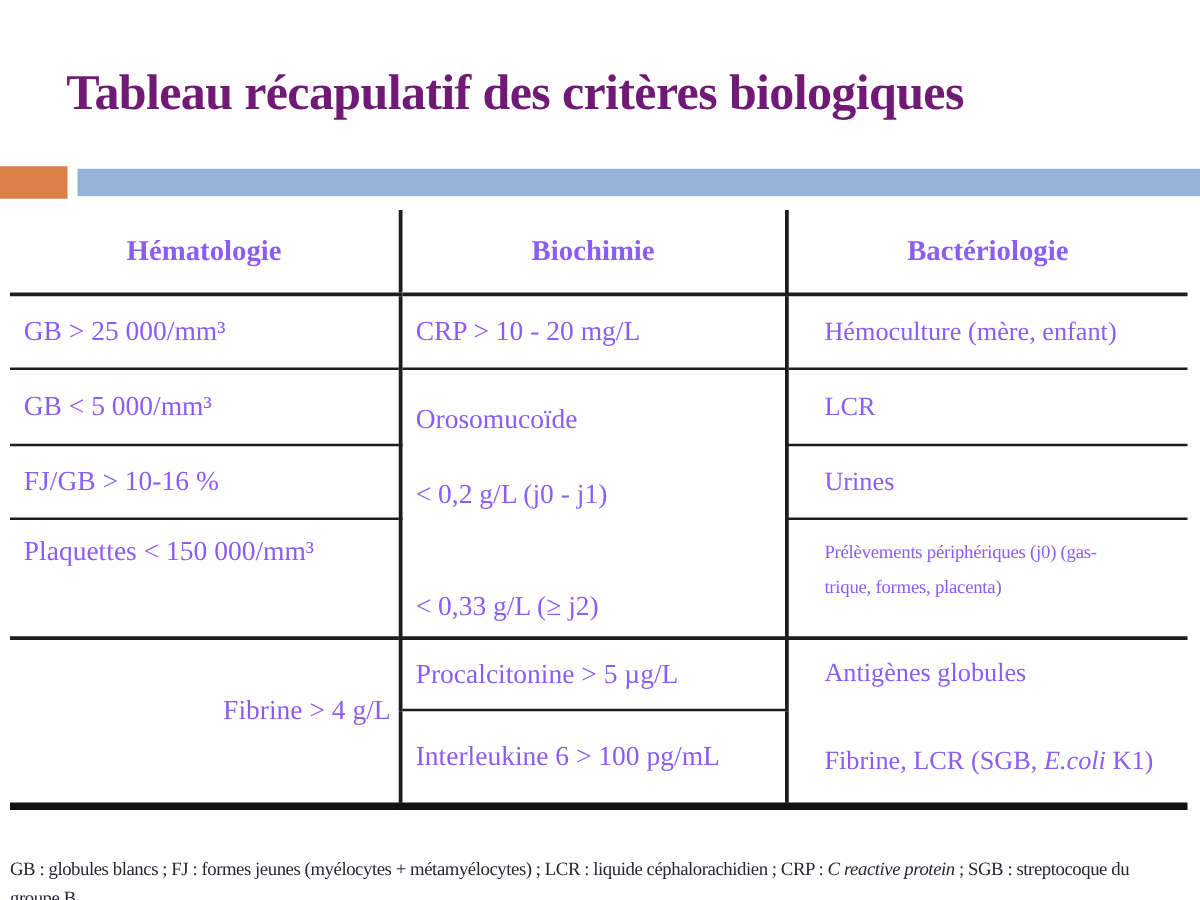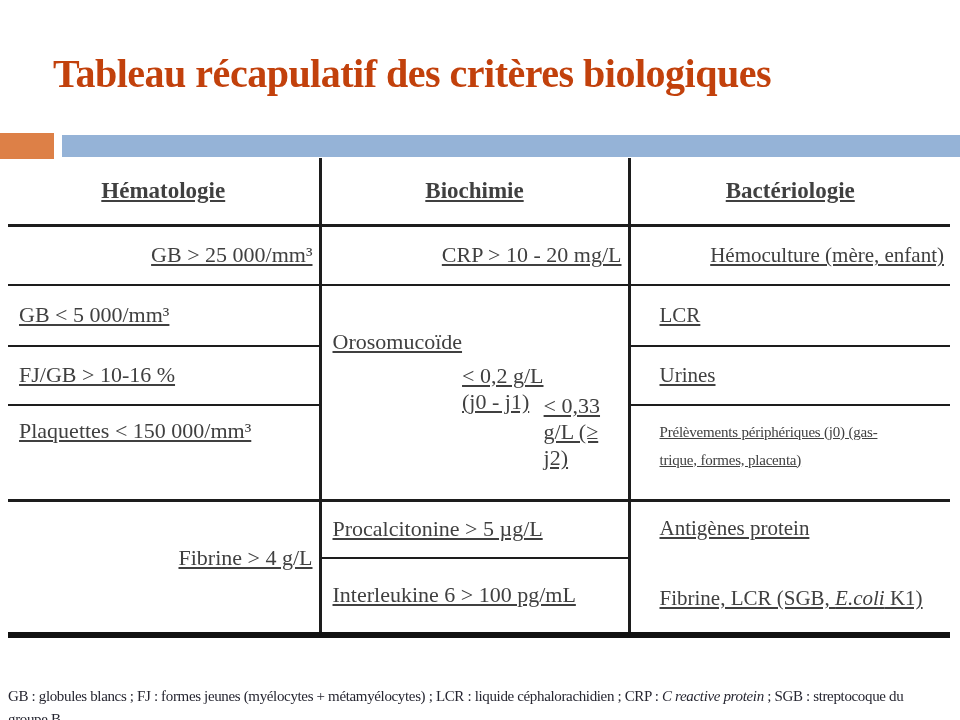--- a/index.html
+++ b/index.html
@@ -11,44 +11,43 @@
     font-family:"Liberation Serif", serif;
     color:#262631;
   }
   .title{
     position:absolute;
     left:0; top:48px; width:824px;
     text-align:center;
     font-size:40px;
     font-weight:bold;
     letter-spacing:-0.5px;
-    color:#c2410c;
+    color:#701a75;
     line-height:52px;
     white-space:nowrap;
   }
   .accent-orange{
     position:absolute;
     left:0; top:133px; width:54px; height:26px;
     background:#dd8047;
   }
   .accent-blue{
     position:absolute;
     left:62px; top:135px; width:898px; height:22px;
     background:#95b3d7;
   }
   table.tbl{
     position:absolute;
-    left:8px; top:158px;
+    left:8px; top:168px;
     width:942px;
     border-collapse:collapse;
     table-layout:fixed;
     border-bottom:6px solid #121212;
     font-size:22px;
-    color:#404040;
-    text-decoration:underline;
+    color:#8b5cf6;
   }
   .tbl th{
     height:66px;
     text-align:center;
     vertical-align:middle;
     font-size:23px;
     font-weight:bold;
     border-bottom:3px solid #1d1d1d;
     padding:0;
   }
@@ -57,29 +56,29 @@
     padding:0 6px 0 11px;
     line-height:26px;
   }
   .tbl td.c3{padding-left:29px;font-size:21px;}
   .mid{
     border-left:3px solid #1d1d1d;
     border-right:3px solid #1d1d1d;
   }
   .bb{border-bottom:2px solid #1d1d1d;}
   .bb-thick{border-bottom:3px solid #1d1d1d;}
-  tr.r1{height:59px;text-align:right;}
+  tr.r1{height:59px;}
   tr.r2{height:61px;}
   tr.r3{height:59px;}
   tr.r4{height:96px;}
   tr.r5{height:57px;}
   tr.r6{height:77px;}
   td.vtop{vertical-align:top;padding-top:12px;}
   .oroso{vertical-align:top;}
-  .oroso .stack{display:flex;flex-direction:row;padding-top:16px;}
+  .oroso .stack{display:flex;flex-direction:column;padding-top:16px;}
   .oroso .stack div{line-height:26px;}
   .oroso .stack div:nth-child(2){margin-top:34px;}
   .oroso .stack div:nth-child(3){margin-top:64px;}
   td.fibrine{padding-bottom:18px;text-align:right;}
   td.duo{vertical-align:top;}
   td.duo .stack{display:flex;flex-direction:column;padding-top:13px;}
   td.duo .stack div{line-height:27px;}
   td.duo .stack div:nth-child(2){margin-top:43px;}
   .small-lines div{
     font-size:15px;
@@ -148,21 +147,21 @@
         <td class="c3 bb-thick vtop small-lines">
           <div>Prélèvements périphériques (j0) (gas-</div>
           <div>trique, formes, placenta)</div>
         </td>
       </tr>
       <tr class="r5">
         <td class="fibrine" rowspan="2">Fibrine &gt; 4 g/L</td>
         <td class="mid bb">Procalcitonine &gt; 5 µg/L</td>
         <td class="c3 duo" rowspan="2">
           <div class="stack">
-            <div>Antigènes protein</div>
+            <div>Antigènes globules</div>
             <div><span>Fibrine, LCR (SGB, </span><span class="ital">E.coli</span><span> K1)</span></div>
           </div>
         </td>
       </tr>
       <tr class="r6">
         <td class="mid">Interleukine 6 &gt; 100 pg/mL</td>
       </tr>
     </tbody>
   </table>
 

